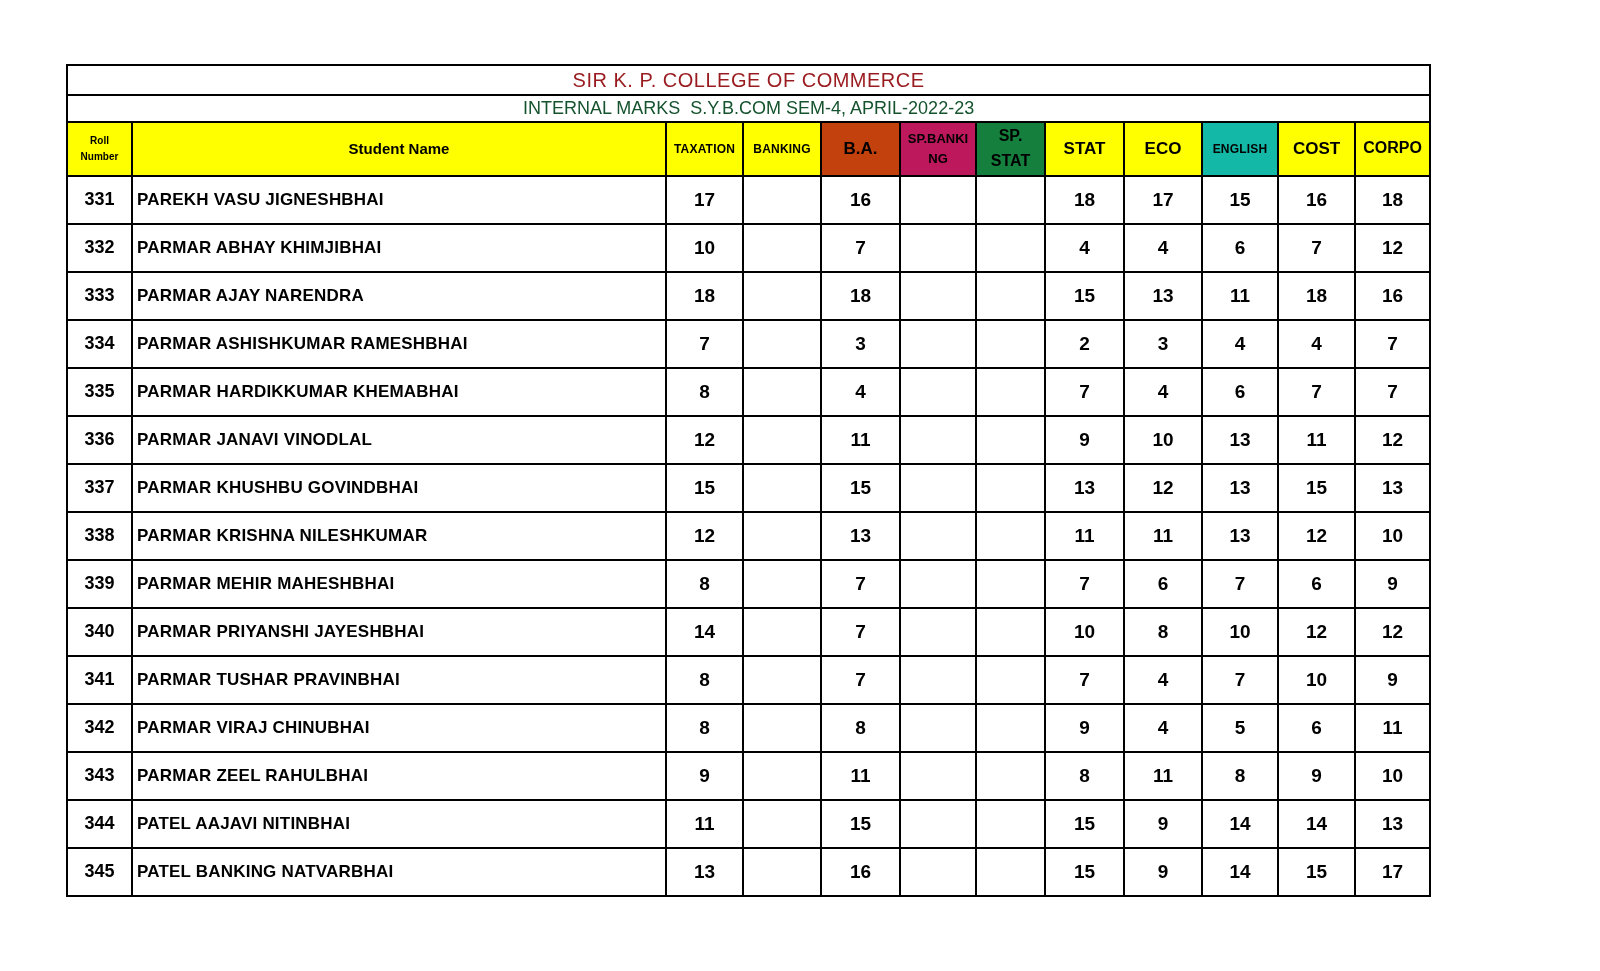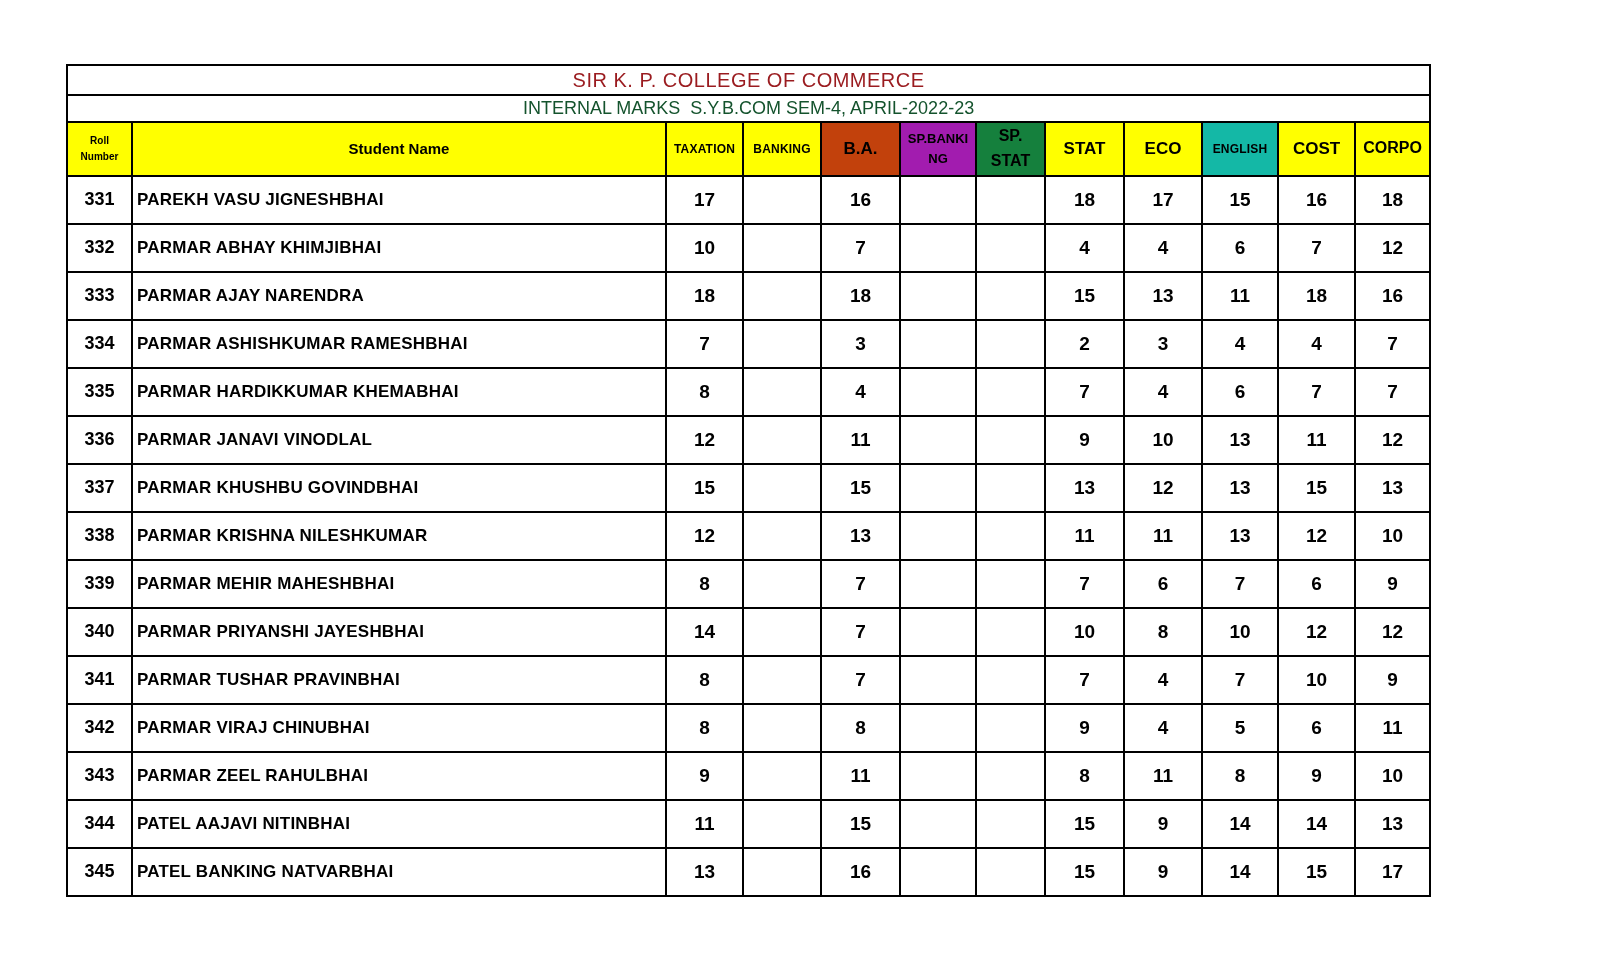--- a/index.html
+++ b/index.html
@@ -116,21 +116,21 @@
       </tr>
       <tr class="subtitle-row">
         <td class="subtitle-cell" colspan="12" style="color: #14532d;">INTERNAL MARKS  S.Y.B.COM SEM-4, APRIL-2022-23</td>
       </tr>
       <tr class="header-row">
         <th class="c0" style="background: rgb(255, 255, 0);">Roll Number</th>
         <th class="c1" style="background: rgb(255, 255, 0);">Student Name</th>
         <th class="c2" style="background: rgb(255, 255, 0);">TAXATION</th>
         <th class="c3" style="background: rgb(255, 255, 0);">BANKING</th>
         <th class="c4" style="background: #c2410c;">B.A.</th>
-        <th class="c5" style="background: #a21caf; margin-left: 39px;">SP.BANKING</th>
+        <th class="c5" style="background: #be185d; margin-left: 39px;">SP.BANKING</th>
         <th class="c6" style="background: #15803d;">SP. STAT</th>
         <th class="c7" style="background: rgb(255, 255, 0);">STAT</th>
         <th class="c8" style="background: rgb(255, 255, 0);">ECO</th>
         <th class="c9" style="background: #14b8a6;">ENGLISH</th>
         <th class="c10" style="background: rgb(255, 255, 0);">COST</th>
         <th class="c11" style="background: rgb(255, 255, 0);">CORPO</th>
       </tr>
     </tbody>
     <tbody>
         <tr class="data-row">

